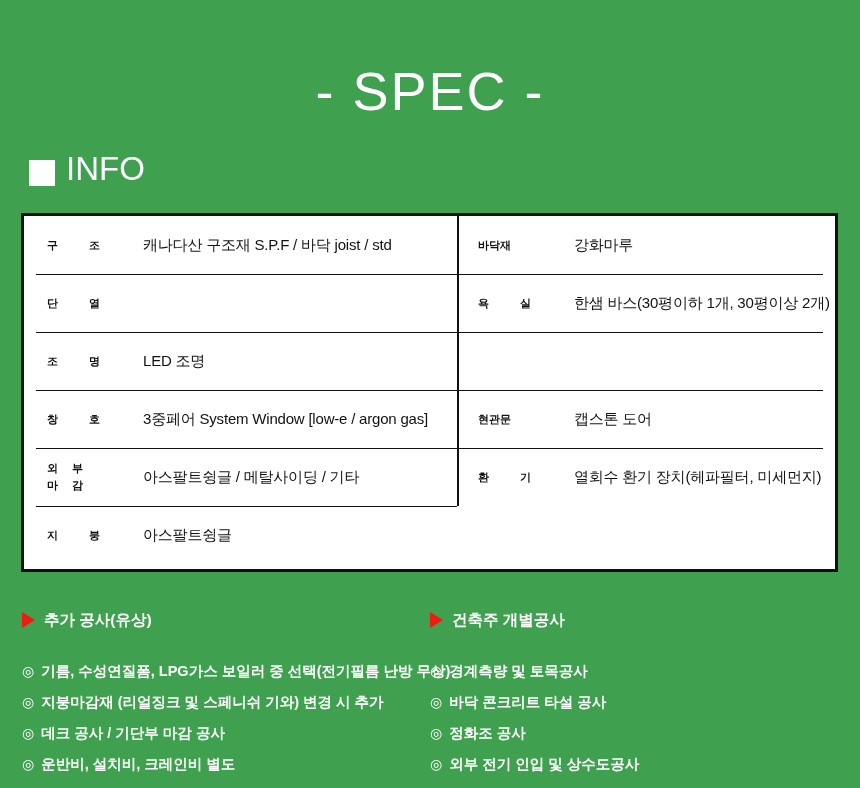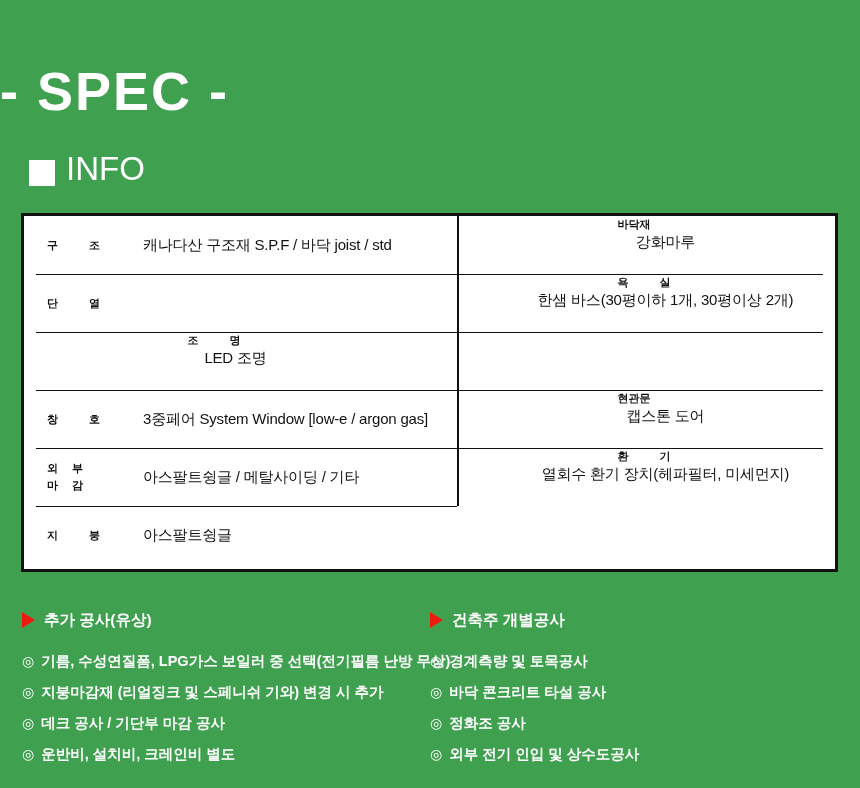--- a/index.html
+++ b/index.html
@@ -14,23 +14,24 @@
     overflow: hidden;
     position: relative;
   }
 
   
   .spec-title {
     position: absolute;
     top: 60px;
     left: 0;
     width: 860px;
+    text-align: center;
     color: #ffffff;
     font-size: 54px;
-    font-weight: bold;
+    font-weight: normal;
     letter-spacing: 2px;
     line-height: 62px;
     white-space: nowrap;
   }
 
   
   .info-heading {
     position: absolute;
     top: 152px;
     left: 29px;
@@ -105,21 +106,21 @@
     background: #111111;
   }
 
   .cell {
     display: flex;
     align-items: center;
     height: 58px;
     box-sizing: border-box;
   }
   .cell.left  { width: 433px; padding-left: 23px; }
-  .cell.right { width: 382px; padding-left: 23px; flex-direction: column; }
+  .cell.right { width: 382px; padding-left: 23px; }
 
   .cell-key {
     font-size: 11px;
     font-weight: bold;
     color: #111111;
     width: 78px;
     flex: none;
     line-height: 17px;
     white-space: pre-line;
   }
@@ -147,21 +148,21 @@
   .note-col.right { padding-left: 472px; margin-left: -472px; width: 430px; }
 
   .note-head {
     display: flex;
     align-items: center;
     gap: 9px;
     color: #ffffff;
     font-size: 15.5px;
     font-weight: bold;
     line-height: 24px;
-    margin-bottom: 14px;
+    margin-bottom: 24px;
     white-space: nowrap;
   }
   .tri-icon {
     width: 0; height: 0;
     border-left: 13px solid #ee1b11;
     border-top: 8px solid transparent;
     border-bottom: 8px solid transparent;
     display: block;
     flex: none;
   }

